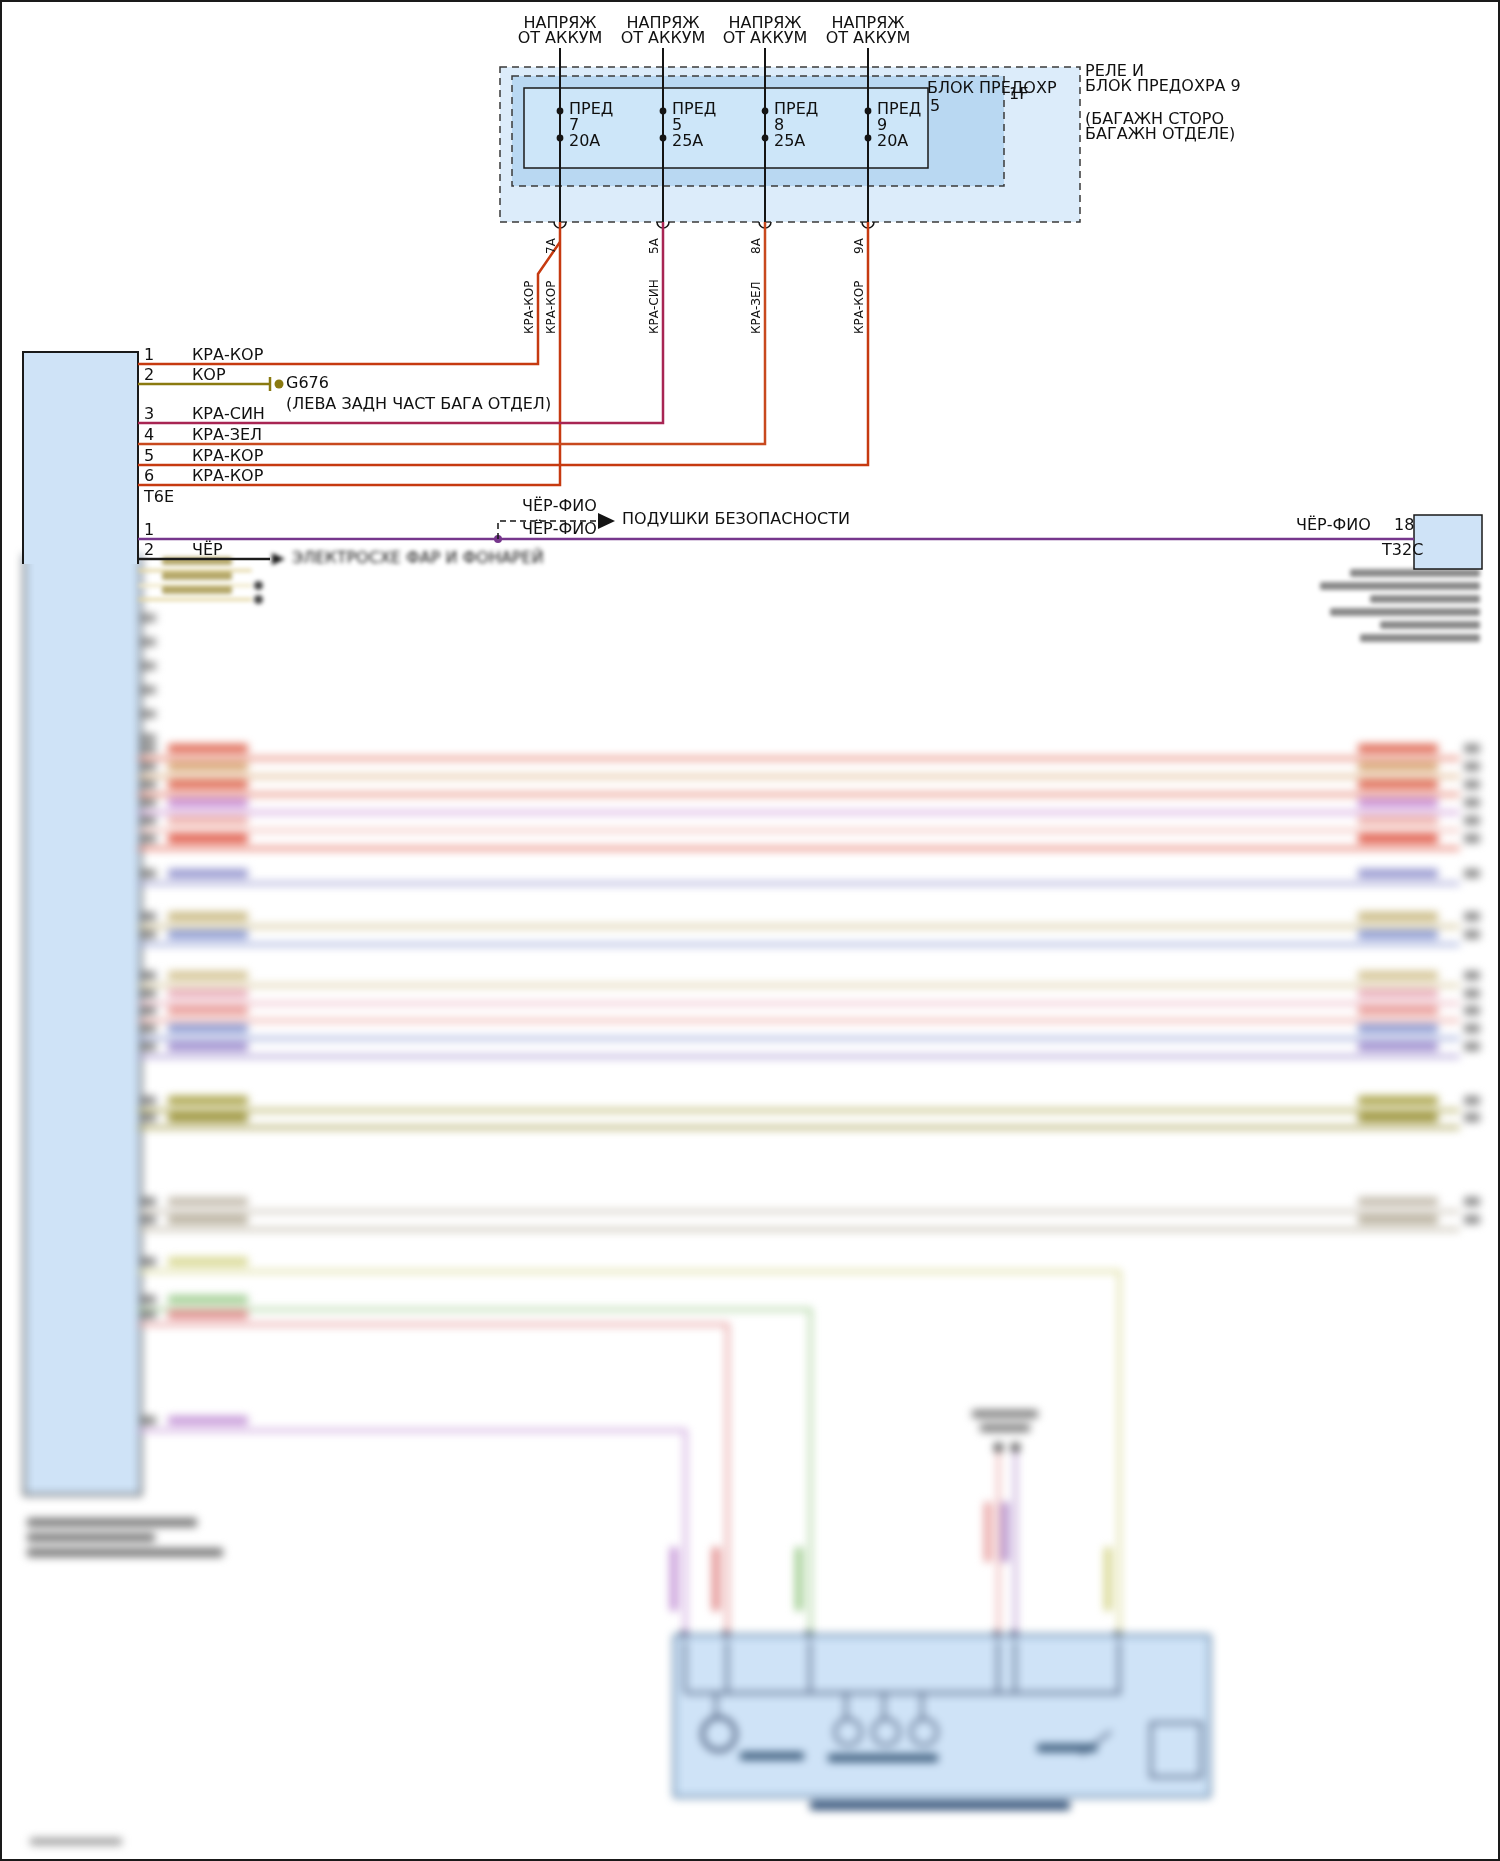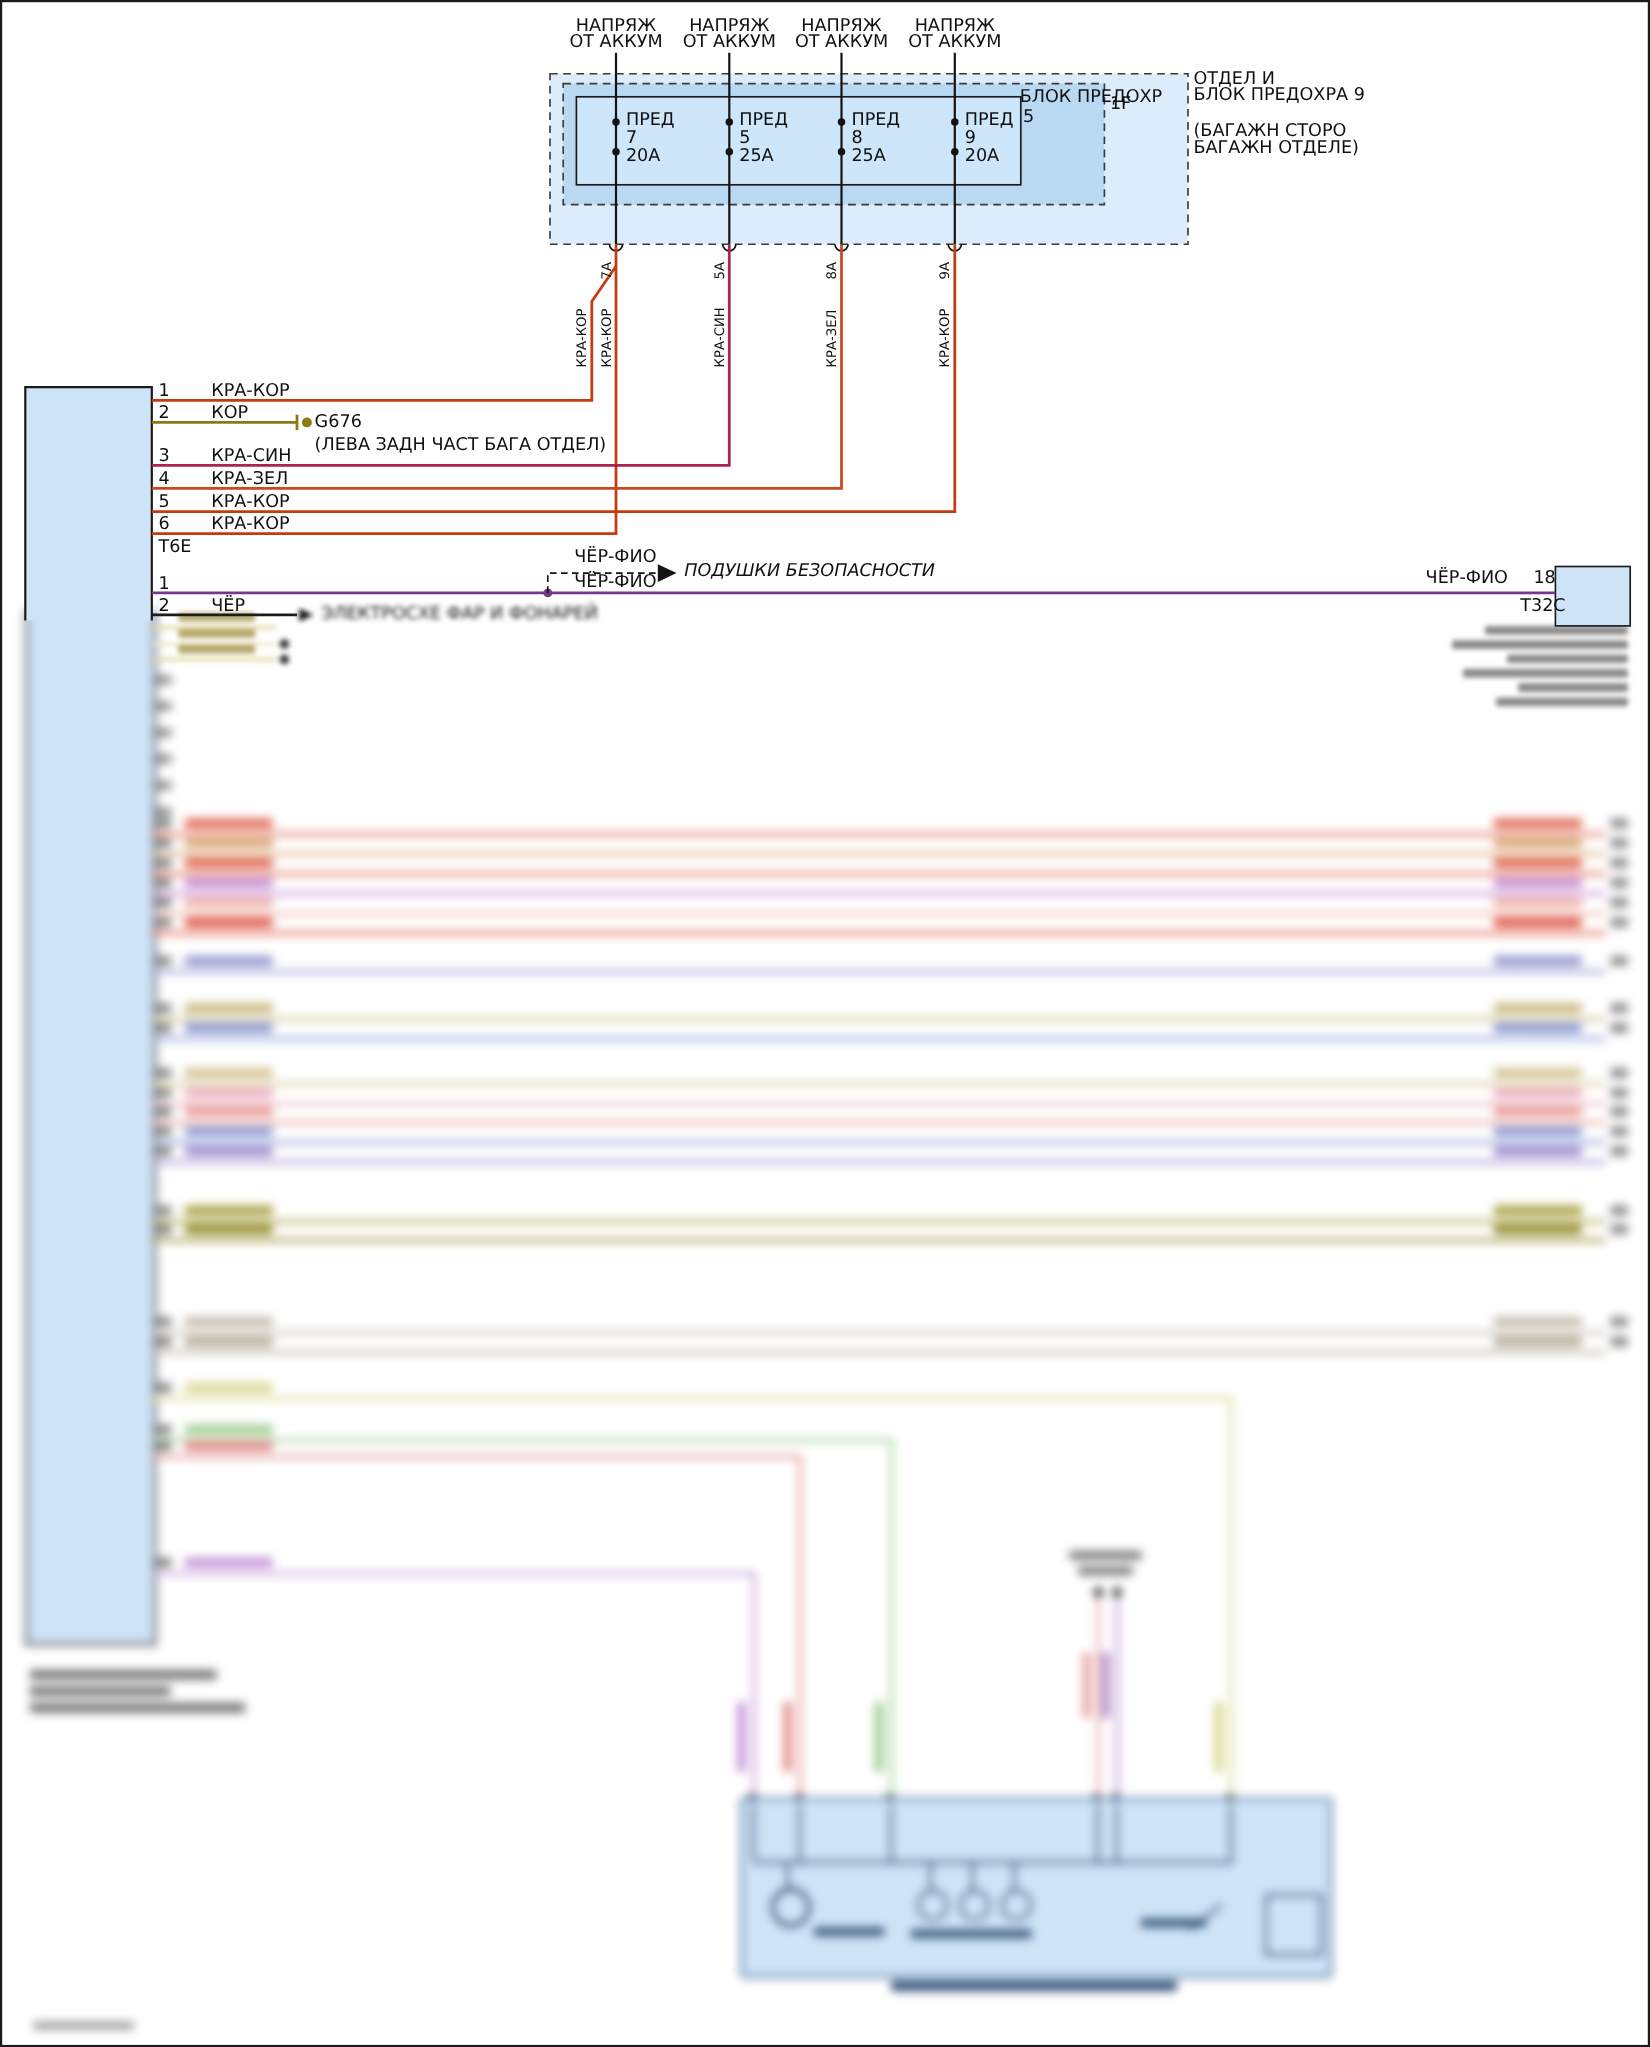--- a/index.html
+++ b/index.html
@@ -288,21 +288,21 @@
   <div class="lbl" style="left:772px;top:100px;">ПРЕД</div>
   <div class="lbl" style="left:772px;top:116px;">8</div>
   <div class="lbl" style="left:772px;top:132px;">25A</div>
   <div class="lbl" style="left:875px;top:100px;">ПРЕД</div>
   <div class="lbl" style="left:875px;top:116px;">9</div>
   <div class="lbl" style="left:875px;top:132px;">20A</div>
 
   <div class="lbl" style="left:925px;top:79px;">БЛОК ПРЕДОХР</div>
   <div class="lbl" style="left:1007px;top:85px;">1F</div>
   <div class="lbl" style="left:928px;top:97px;">5</div>
-  <div class="lbl" style="left:1083px;top:62px;">ОТДЕЛ И</div>
+  <div class="lbl" style="left:1083px;top:62px;">РЕЛЕ И</div>
   <div class="lbl" style="left:1083px;top:77px;">БЛОК ПРЕДОХРА 9</div>
   <div class="lbl" style="left:1083px;top:110px;">(БАГАЖН СТОРО</div>
   <div class="lbl" style="left:1083px;top:125px;">БАГАЖН ОТДЕЛЕ)</div>
 
   <div class="vlab" style="left:542px;top:252px;">
       <span>7A</span>
     </div>
   <div class="vlab" style="left:645px;top:252px;">
       <span>5A</span>
     </div>
@@ -343,19 +343,19 @@
   <div class="lbl" style="left:142px;top:488px;">T6E</div>
   <div class="lbl" style="left:142px;top:521px;">1</div>
   <div class="lbl" style="left:142px;top:541px;">2</div>
   <div class="lbl" style="left:190px;top:541px;">ЧЁР</div>
 
   <div class="lbl" style="left:284px;top:374px;">G676</div>
   <div class="lbl" style="left:284px;top:395px;">(ЛЕВА ЗАДН ЧАСТ БАГА ОТДЕЛ)</div>
 
   <div class="lbl" style="left:520px;top:497px;">ЧЁР-ФИО</div>
   <div class="lbl" style="left:520px;top:520px;">ЧЁР-ФИО</div>
-  <div class="lbl" style="left:620px;top:510px;font-style:italic;">ПОДУШКИ БЕЗОПАСНОСТИ</div>
+  <div class="lbl" style="left:620px;top:510px;">ПОДУШКИ БЕЗОПАСНОСТИ</div>
 
   <div class="lbl" style="left:1294px;top:516px;">ЧЁР-ФИО</div>
   <div class="lbl" style="left:1392px;top:516px;">18</div>
   <div class="lbl" style="left:1380px;top:541px;">T32C</div>
 
 </div>
 
 </body></html>

